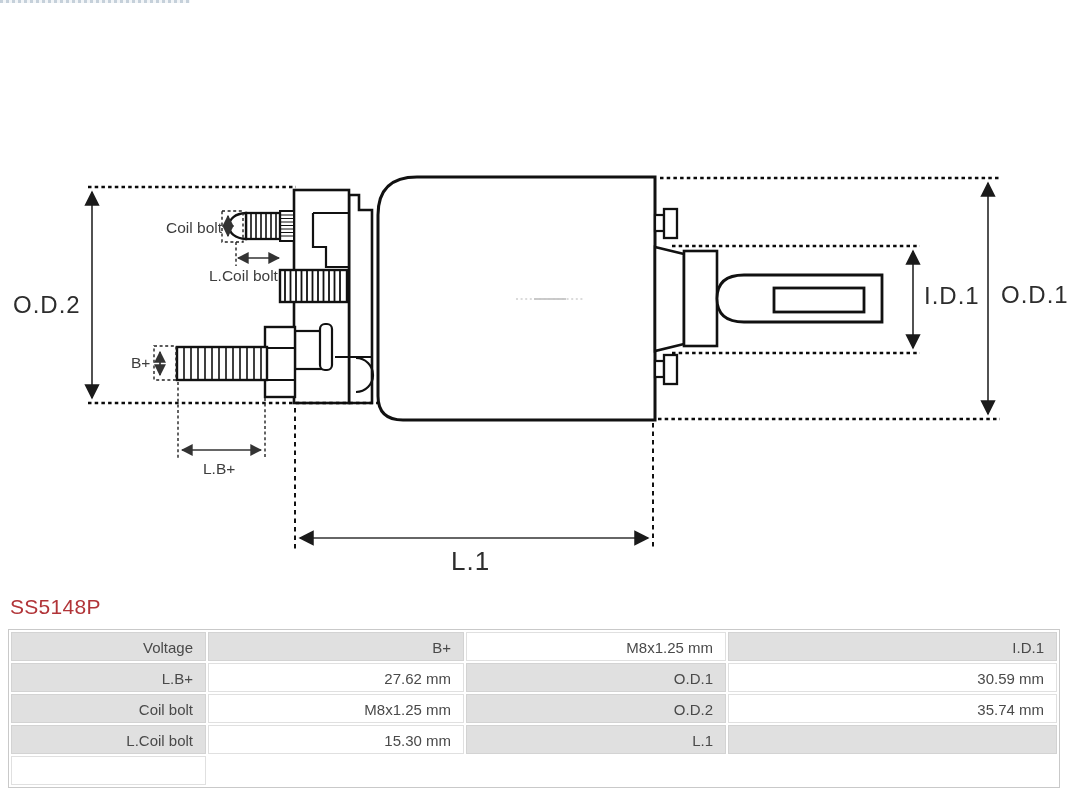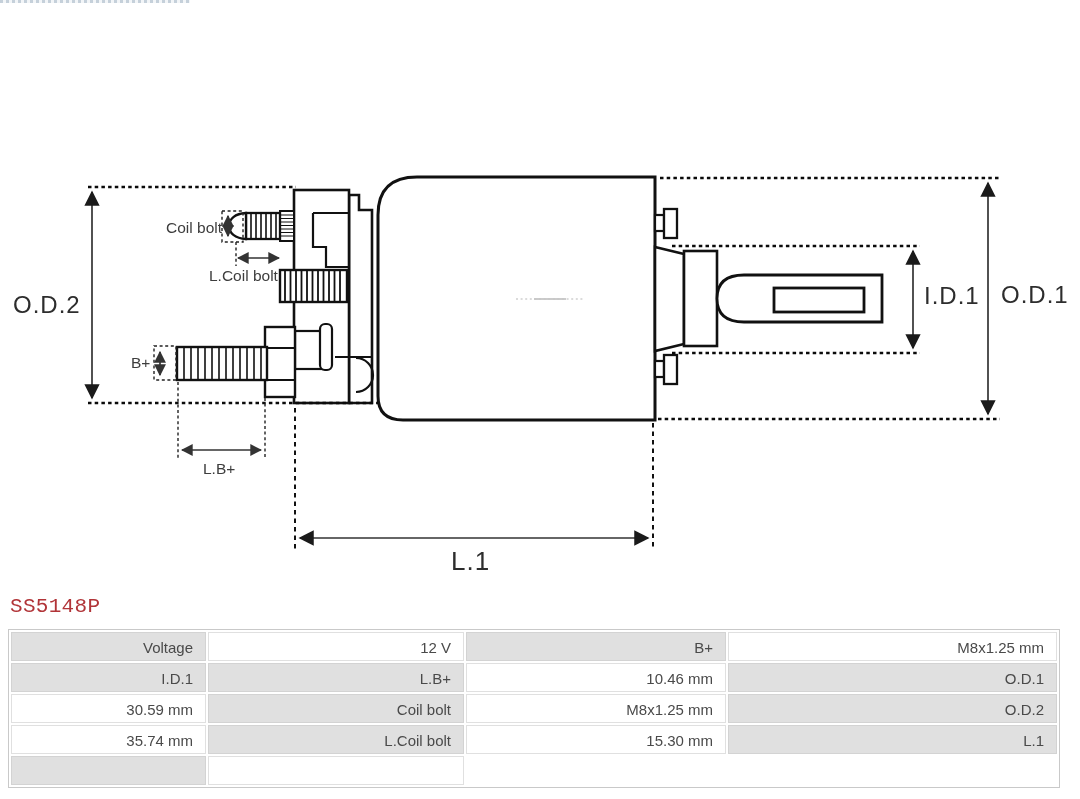--- a/index.html
+++ b/index.html
@@ -122,30 +122,29 @@
     <text x="13" y="313" class="big">O.D.2</text>
     <text x="1001" y="303" class="big">O.D.1</text>
     <text x="924" y="304" class="big">I.D.1</text>
     <text x="451" y="570" class="big" style="font-size:26px">L.1</text>
     <text x="166" y="233" class="sml">Coil bolt</text>
     <text x="209" y="281" class="sml">L.Coil bolt</text>
     <text x="131" y="368" class="sml">B+</text>
     <text x="203" y="474" class="sml">L.B+</text>
   </svg>
 
-  <div class="part-number" style="color: rgb(177, 52, 56); font-family: Liberation Mono, monospace;">SS5148P</div>
+  <div class="part-number" style="color: rgb(177, 52, 56);">SS5148P</div>
 
   <div class="spec-table" id="spec-table">
       <div class="cell label">Voltage</div>
-      <div class="cell value">12 V</div>
       <div class="cell label">B+</div>
       <div class="cell value">M8x1.25 mm</div>
       <div class="cell label">I.D.1</div>
       <div class="cell label">L.B+</div>
-      <div class="cell value">10.46 mm</div>
+      <div class="cell value">27.62 mm</div>
       <div class="cell label">O.D.1</div>
       <div class="cell value">30.59 mm</div>
       <div class="cell label">Coil bolt</div>
       <div class="cell value">M8x1.25 mm</div>
       <div class="cell label">O.D.2</div>
       <div class="cell value">35.74 mm</div>
       <div class="cell label">L.Coil bolt</div>
       <div class="cell value">15.30 mm</div>
       <div class="cell label">L.1</div>
       <div class="cell label"></div>

